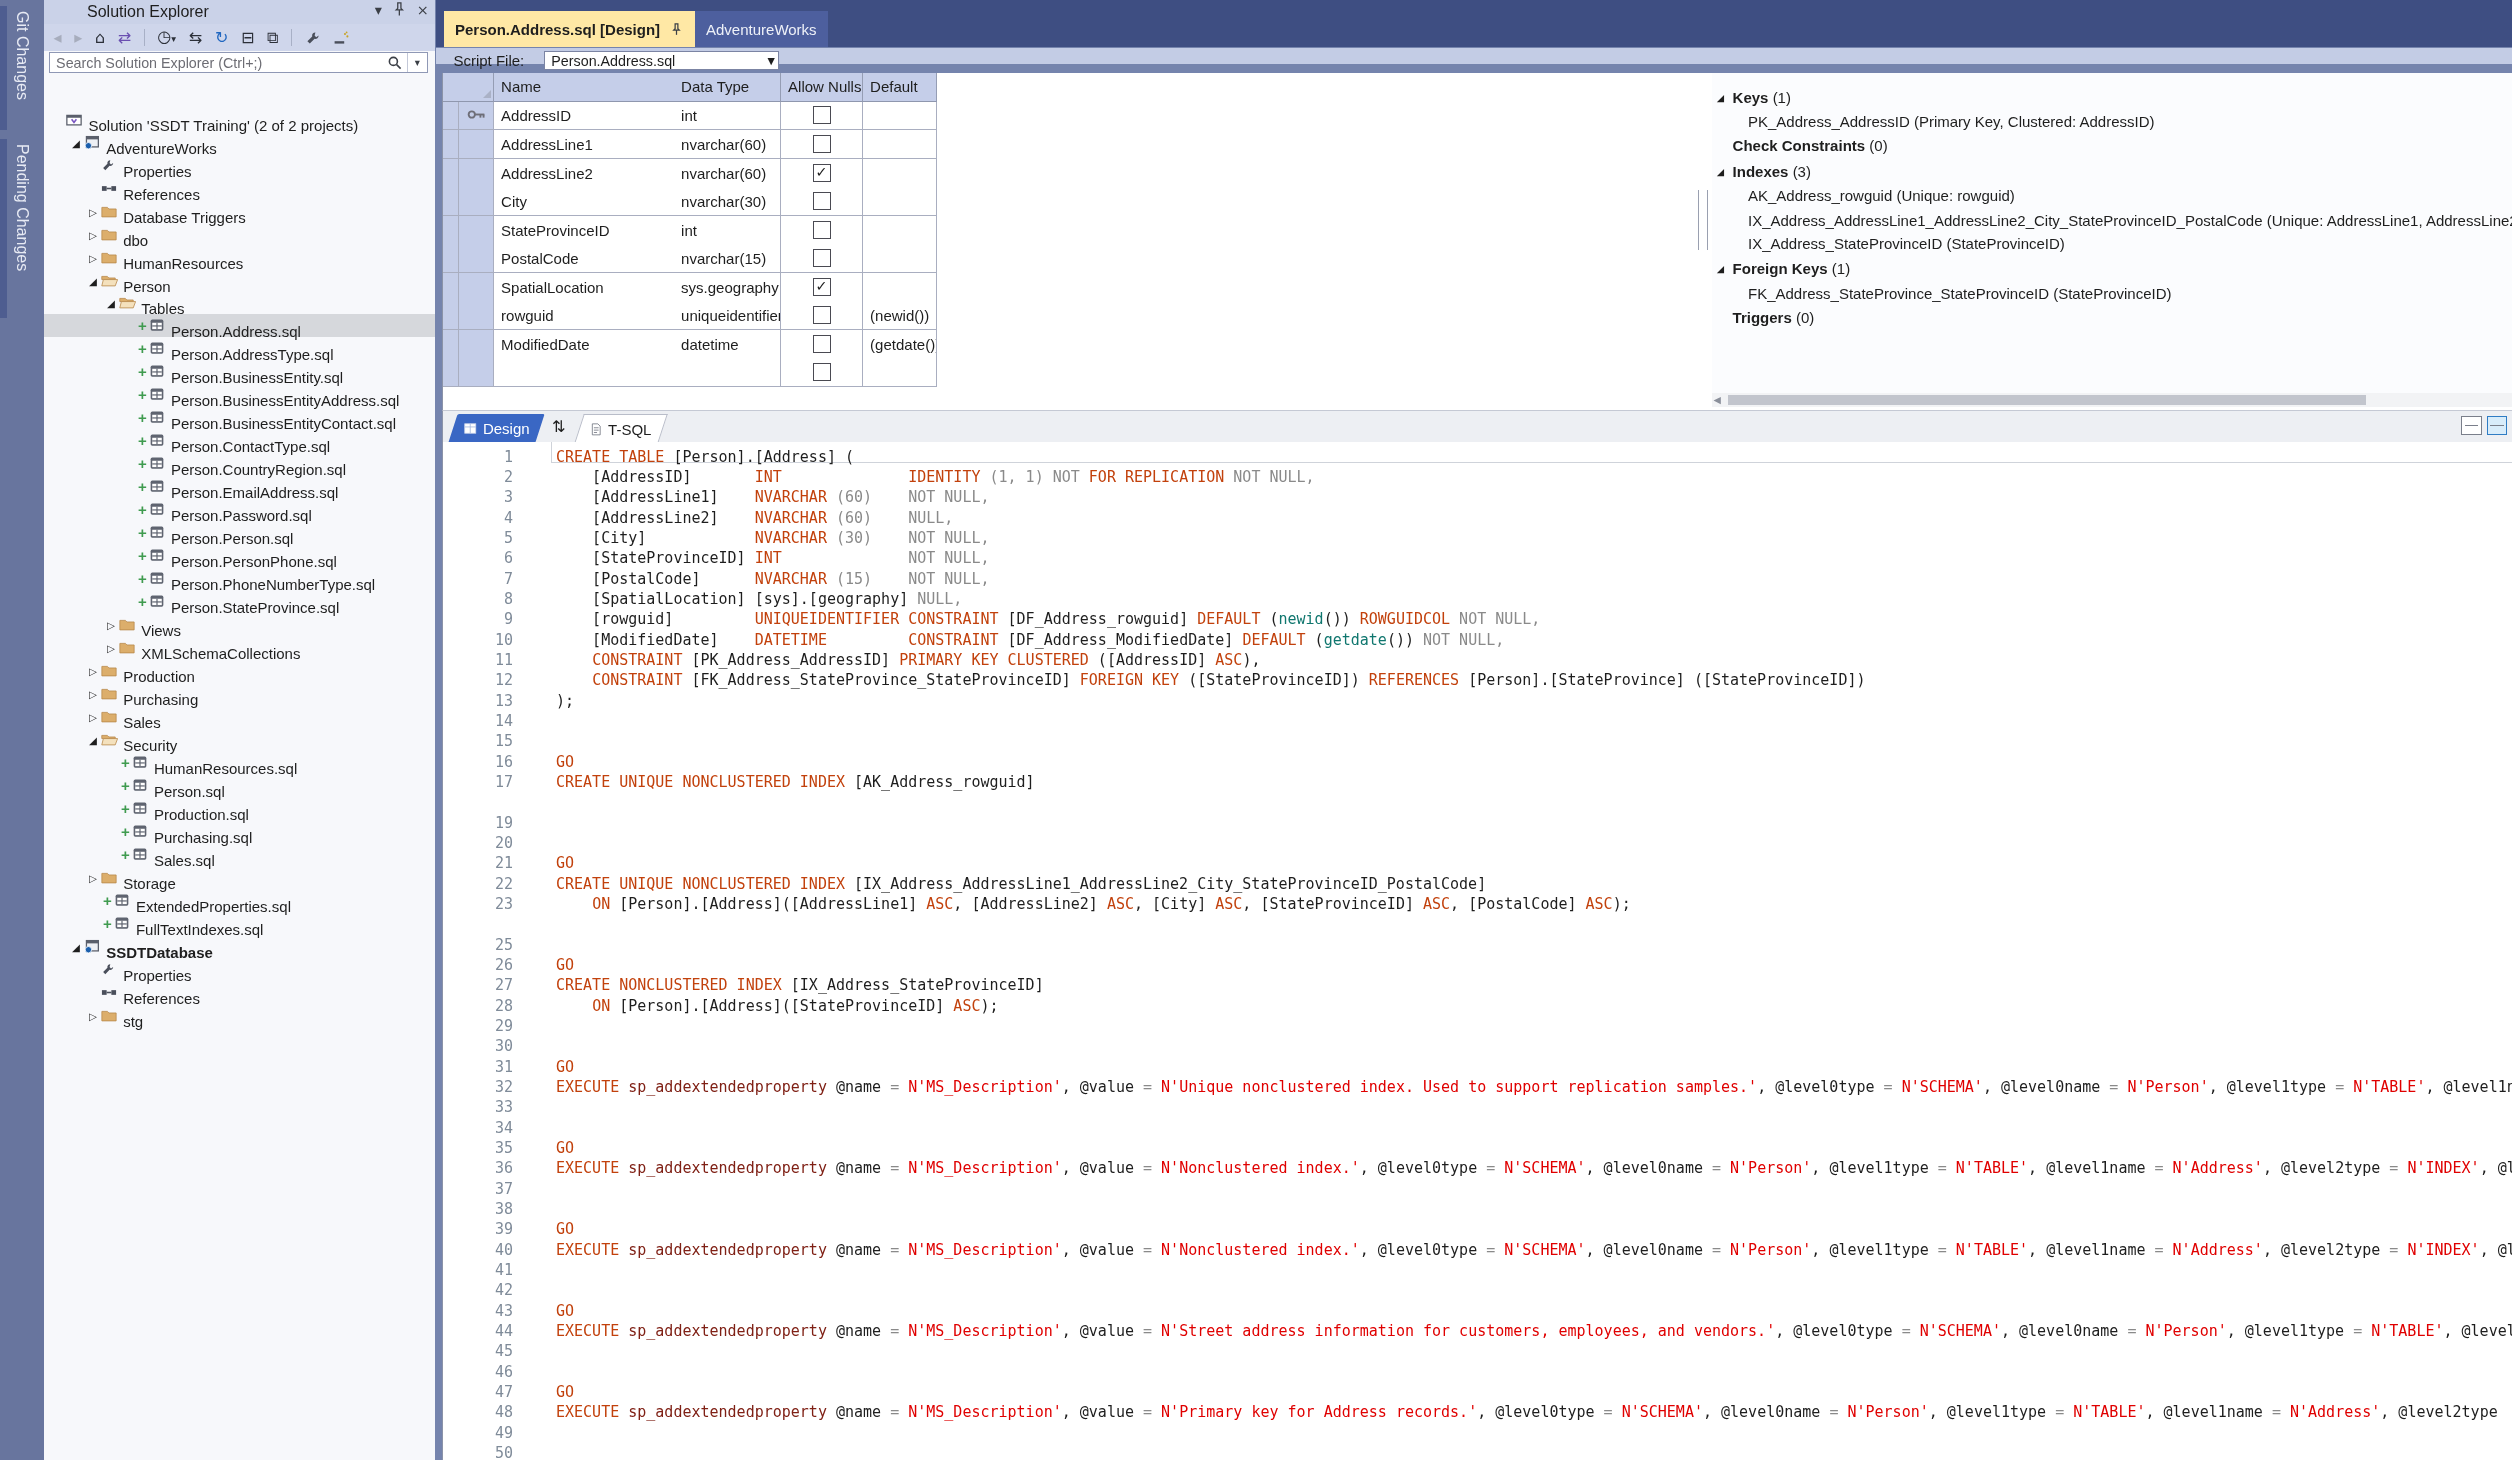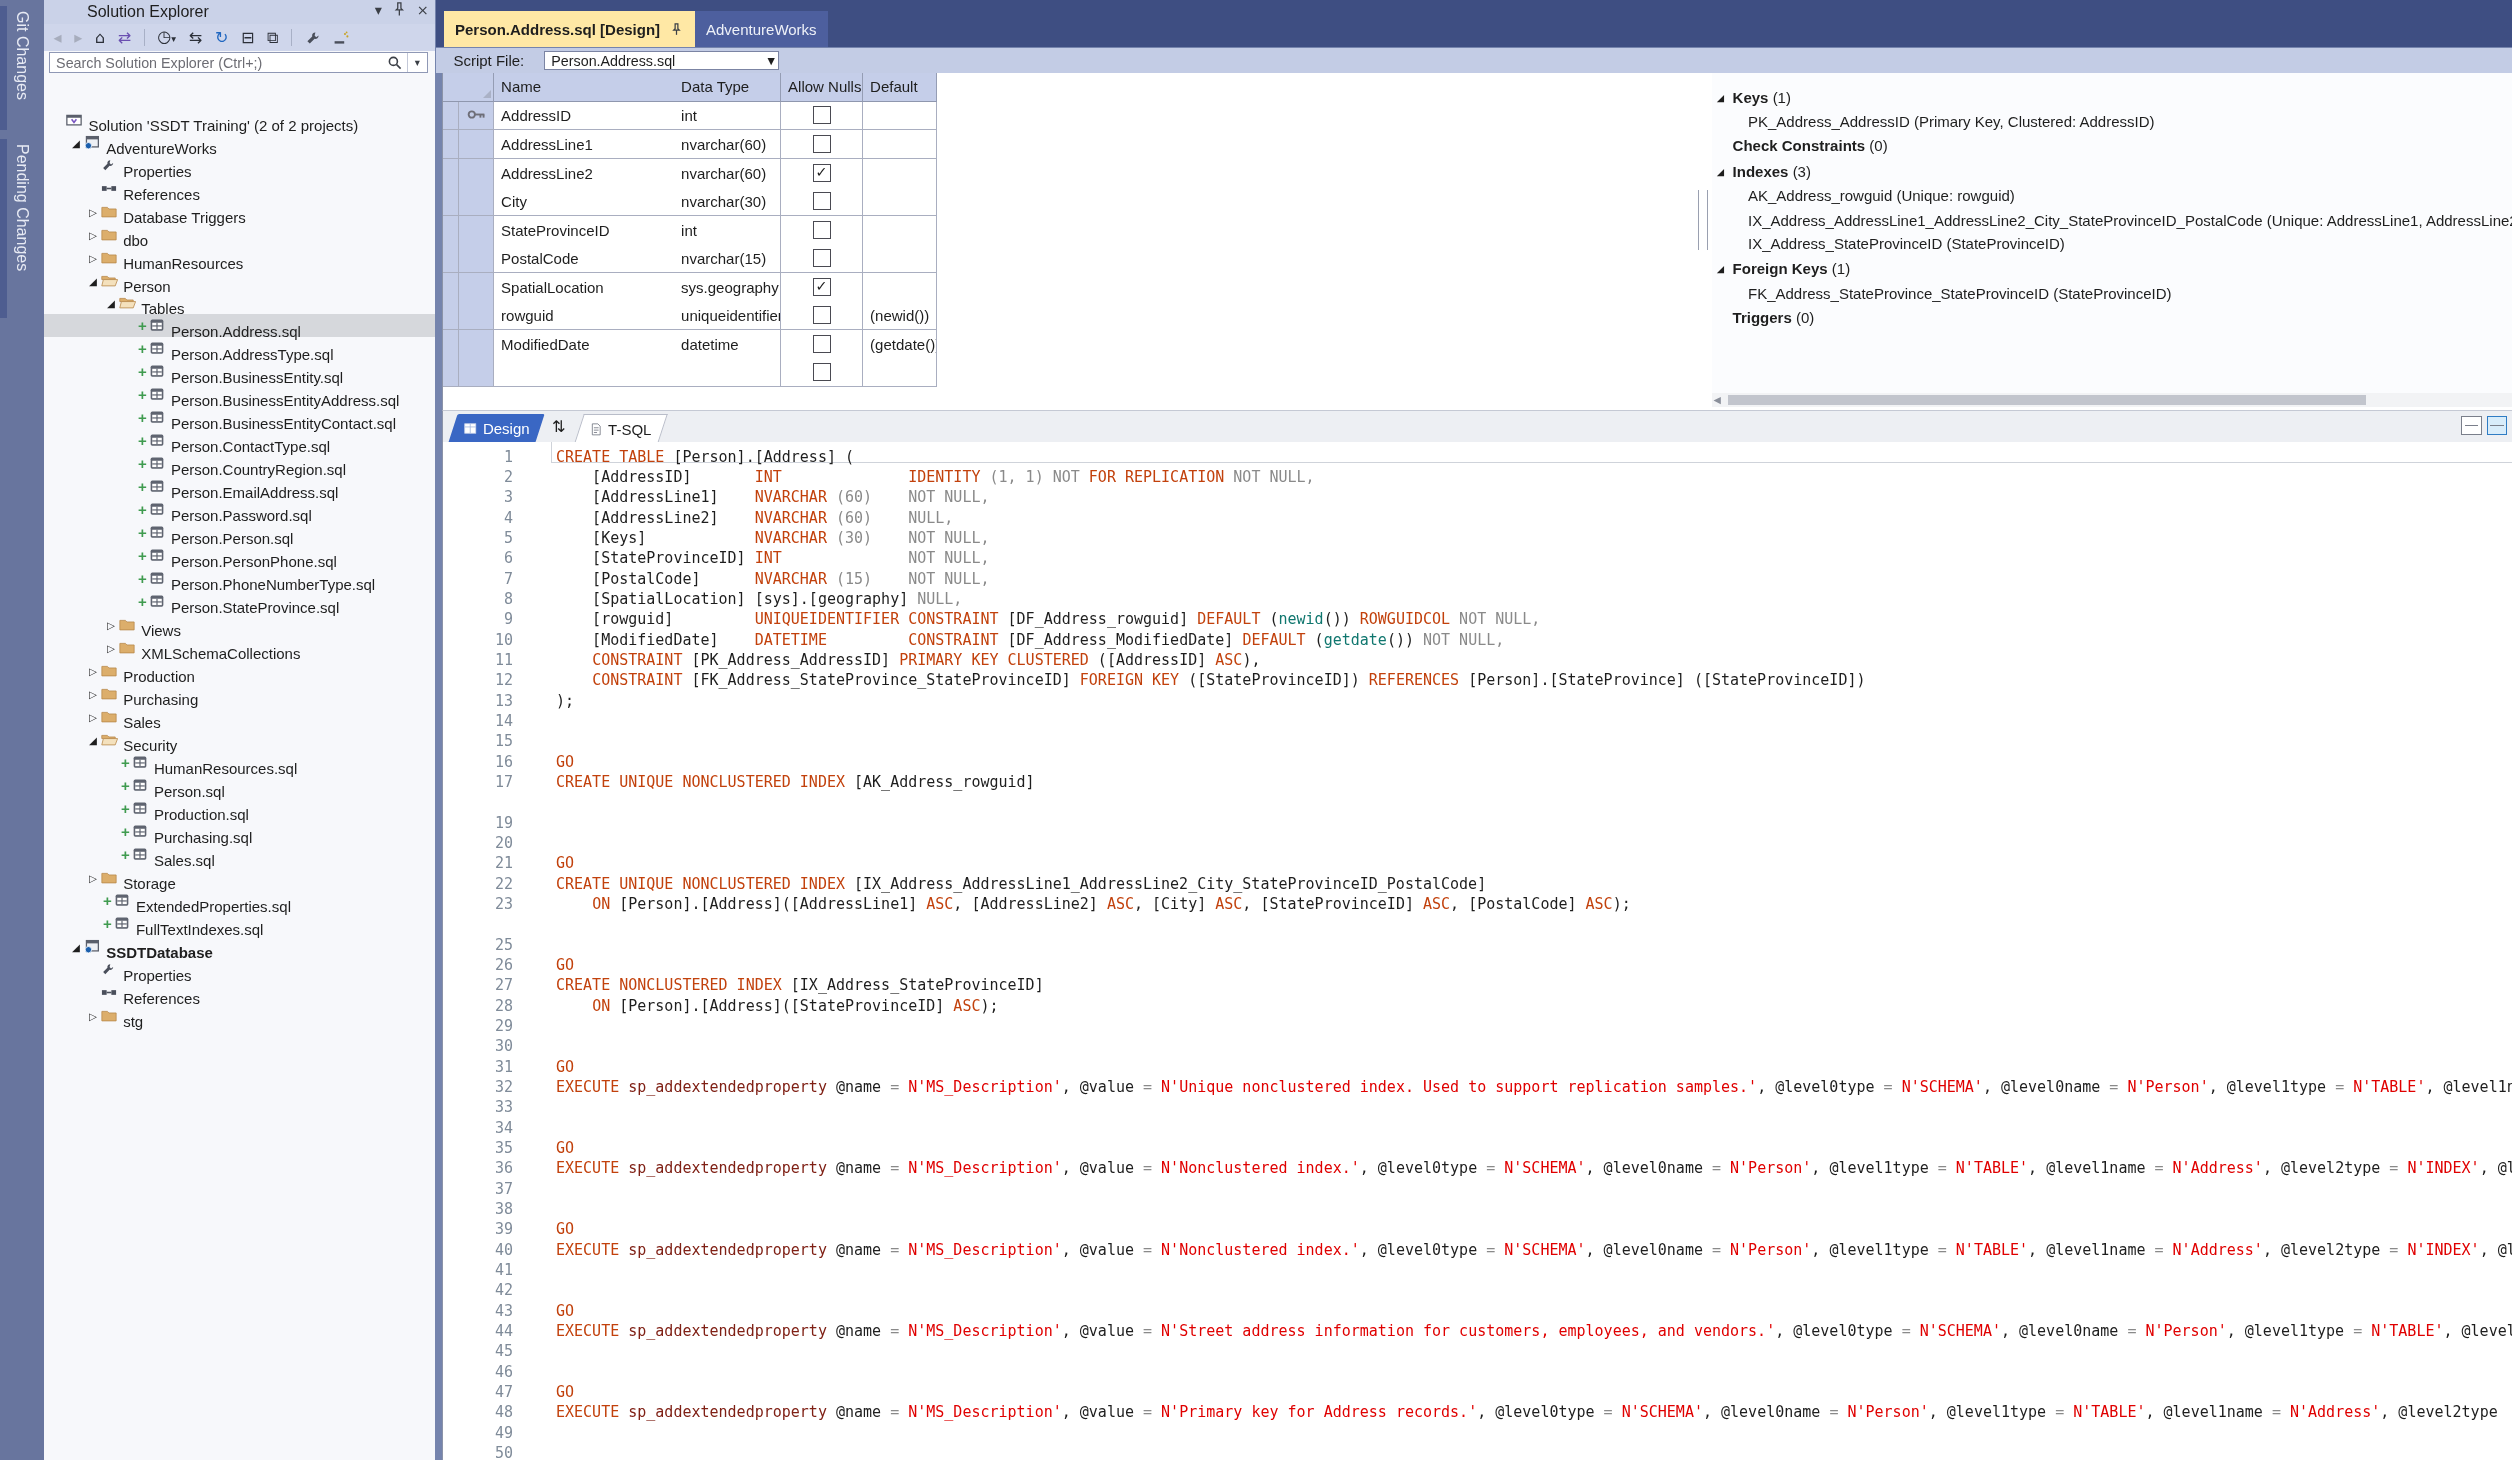--- a/index.html
+++ b/index.html
@@ -41,21 +41,21 @@
   .trow .lbl{margin-left:3.2px;margin-top:11px;}
   .trow.bold .lbl{font-weight:bold;}
 
   
   #topstrip{left:436px;top:0;width:2077px;height:11px;background:#3e4e82;}
   #tabwell{left:436px;top:11px;width:2077px;height:36px;background:#3e4e82;}
   .doctab{position:absolute;top:0;height:36px;display:flex;align-items:center;padding:0 11px;box-sizing:border-box;font-size:15px;}
   .doctab.active{background:#ffe8a5;color:#1e1e1e;font-weight:bold;}
   .doctab.inactive{background:#4d5f9e;color:#eef1f8;}
   .doctab .pin,.doctab .x{font-weight:normal;font-size:13.5px;margin-left:11px;color:#3b3f46;}
-  #scriptbar{left:436px;top:48px;width:2077px;height:25px;background:#c3cce5;}
+  #scriptbar{left:436px;top:48px;width:2077px;height:16px;background:#c3cce5;}
   #scriptbar .lbl{position:absolute;left:17.4px;top:4px;font-size:15px;}
   #script-combo{position:absolute;left:108px;top:3.2px;width:235px;height:19px;background:#fff;border:0.8px solid #7b84a3;box-sizing:border-box;font-size:14.3px;}
   #script-combo .v{position:absolute;left:6.3px;top:0.8px;}
   #script-combo .dd{position:absolute;right:3.2px;top:3.2px;font-size:9.5px;color:#1e1e1e;}
 
   #designer{left:442px;top:73px;width:2070px;height:338px;background:#ffffff;border-left:0.8px solid #8b93a8;box-sizing:border-box;}
 
   
   #grid{position:absolute;left:0;top:0;width:1249px;height:327px;}
   .gcell{position:absolute;box-sizing:border-box;border-right:0.8px solid #a9aec0;border-bottom:0.8px solid #a9aec0;font-size:15px;overflow:hidden;white-space:nowrap;}
@@ -901,21 +901,21 @@
     <div class="pane-ic on"></div>
   </div>
 </div>
 
 <div class="abs" id="code">
   <div id="curline"></div>
 <div class="cl" style="top: 4.8px;"><span class="num">1</span><span class="txt"><span class="k">CREATE TABLE</span><span class="d"> [Person].[Address] (</span></span></div>
     <div class="cl" style="top: 25px;"><span class="num">2</span><span class="txt"><span class="d">    [AddressID]       </span><span class="k">INT</span><span class="d">              </span><span class="k">IDENTITY</span><span class="g"> (1, 1) NOT </span><span class="k">FOR REPLICATION</span><span class="g"> NOT NULL,</span></span></div>
     <div class="cl" style="top: 45px;"><span class="num">3</span><span class="txt"><span class="d">    [AddressLine1]    </span><span class="k">NVARCHAR</span><span class="g"> (60)</span><span class="d">    </span><span class="g">NOT NULL,</span></span></div>
     <div class="cl" style="top: 66px;"><span class="num">4</span><span class="txt"><span class="d">    [AddressLine2]    </span><span class="k">NVARCHAR</span><span class="g"> (60)</span><span class="d">    </span><span class="g">NULL,</span></span></div>
-    <div class="cl" style="top: 86px;"><span class="num">5</span><span class="txt"><span class="d">    [Keys]            </span><span class="k">NVARCHAR</span><span class="g"> (30)</span><span class="d">    </span><span class="g">NOT NULL,</span></span></div>
+    <div class="cl" style="top: 86px;"><span class="num">5</span><span class="txt"><span class="d">    [City]            </span><span class="k">NVARCHAR</span><span class="g"> (30)</span><span class="d">    </span><span class="g">NOT NULL,</span></span></div>
     <div class="cl" style="top: 106px;"><span class="num">6</span><span class="txt"><span class="d">    [StateProvinceID] </span><span class="k">INT</span><span class="d">              </span><span class="g">NOT NULL,</span></span></div>
     <div class="cl" style="top: 127px;"><span class="num">7</span><span class="txt"><span class="d">    [PostalCode]      </span><span class="k">NVARCHAR</span><span class="g"> (15)</span><span class="d">    </span><span class="g">NOT NULL,</span></span></div>
     <div class="cl" style="top: 147px;"><span class="num">8</span><span class="txt"><span class="d">    [SpatialLocation] [sys].[geography] </span><span class="g">NULL,</span></span></div>
     <div class="cl" style="top: 167px;"><span class="num">9</span><span class="txt"><span class="d">    [rowguid]         </span><span class="k">UNIQUEIDENTIFIER</span><span class="d"> </span><span class="k">CONSTRAINT</span><span class="d"> [DF_Address_rowguid] </span><span class="k">DEFAULT</span><span class="d"> (</span><span class="m">newid</span><span class="d">()) </span><span class="k">ROWGUIDCOL</span><span class="g"> NOT NULL,</span></span></div>
     <div class="cl" style="top: 188px;"><span class="num">10</span><span class="txt"><span class="d">    [ModifiedDate]    </span><span class="k">DATETIME</span><span class="d">         </span><span class="k">CONSTRAINT</span><span class="d"> [DF_Address_ModifiedDate] </span><span class="k">DEFAULT</span><span class="d"> (</span><span class="m">getdate</span><span class="d">()) </span><span class="g">NOT NULL,</span></span></div>
     <div class="cl" style="top: 208px;"><span class="num">11</span><span class="txt"><span class="d">    </span><span class="k">CONSTRAINT</span><span class="d"> [PK_Address_AddressID] </span><span class="k">PRIMARY KEY CLUSTERED</span><span class="d"> ([AddressID] </span><span class="k">ASC</span><span class="d">),</span></span></div>
     <div class="cl" style="top: 228px;"><span class="num">12</span><span class="txt"><span class="d">    </span><span class="k">CONSTRAINT</span><span class="d"> [FK_Address_StateProvince_StateProvinceID] </span><span class="k">FOREIGN KEY</span><span class="d"> ([StateProvinceID]) </span><span class="k">REFERENCES</span><span class="d"> [Person].[StateProvince] ([StateProvinceID])</span></span></div>
     <div class="cl" style="top: 249px;"><span class="num">13</span><span class="txt"><span class="d">);</span></span></div>
     <div class="cl" style="top: 269px;"><span class="num">14</span><span class="txt"></span></div>
     <div class="cl" style="top: 289px;"><span class="num">15</span><span class="txt"></span></div>

